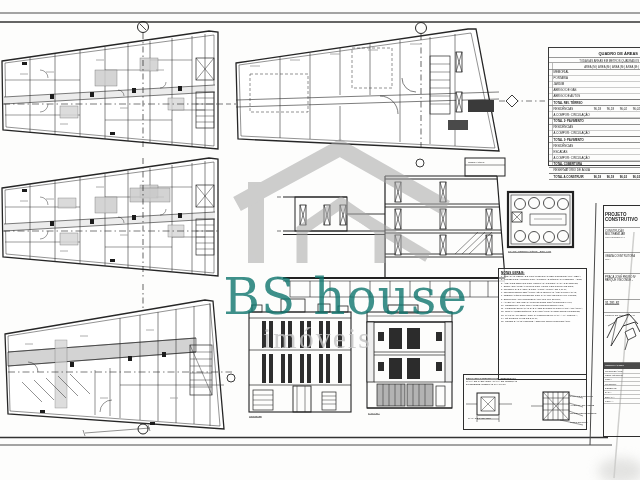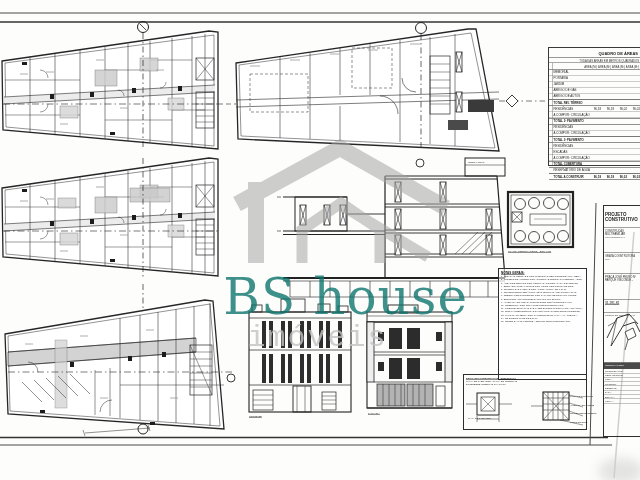--- a/index.html
+++ b/index.html
@@ -60,21 +60,21 @@
   .lbl u{text-decoration:underline;}
   #lbl-res{left:508px;top:249px;width:90px;font-size:5px;}
   #lbl-corte{left:249px;top:414px;width:80px;font-size:5px;}
   #lbl-fach{left:368px;top:411px;width:80px;font-size:5px;}
   #lbl-pent{left:468px;top:161px;width:70px;font-size:4.2px;color:#333;}
   
   #wm-title{left:178px;top:268px;width:290px;text-align:right;z-index:4;
             font-family:"DejaVu Serif","Liberation Serif",serif;font-size:50px;
             color:#0f766e;opacity:.8;letter-spacing:1px;}
   #wm-sub{left:240px;top:321px;width:155px;text-align:center;z-index:4;
-          font-family:Liberation Mono, monospace;font-size:30px;
+          font-family:Liberation Serif, serif;font-size:30px;
           color:#c3c3c3;opacity:.8;letter-spacing:2px;}
   #corner-smudge{left:598px;top:458px;width:46px;height:26px;background:#d8d8d6;
                  border-radius:50%;filter:blur(6px);opacity:.7;z-index:0;}
 </style>
 </head>
 <body>
 
 <div id="stage">
 
 <div id="corner-smudge" class="abs"></div>

